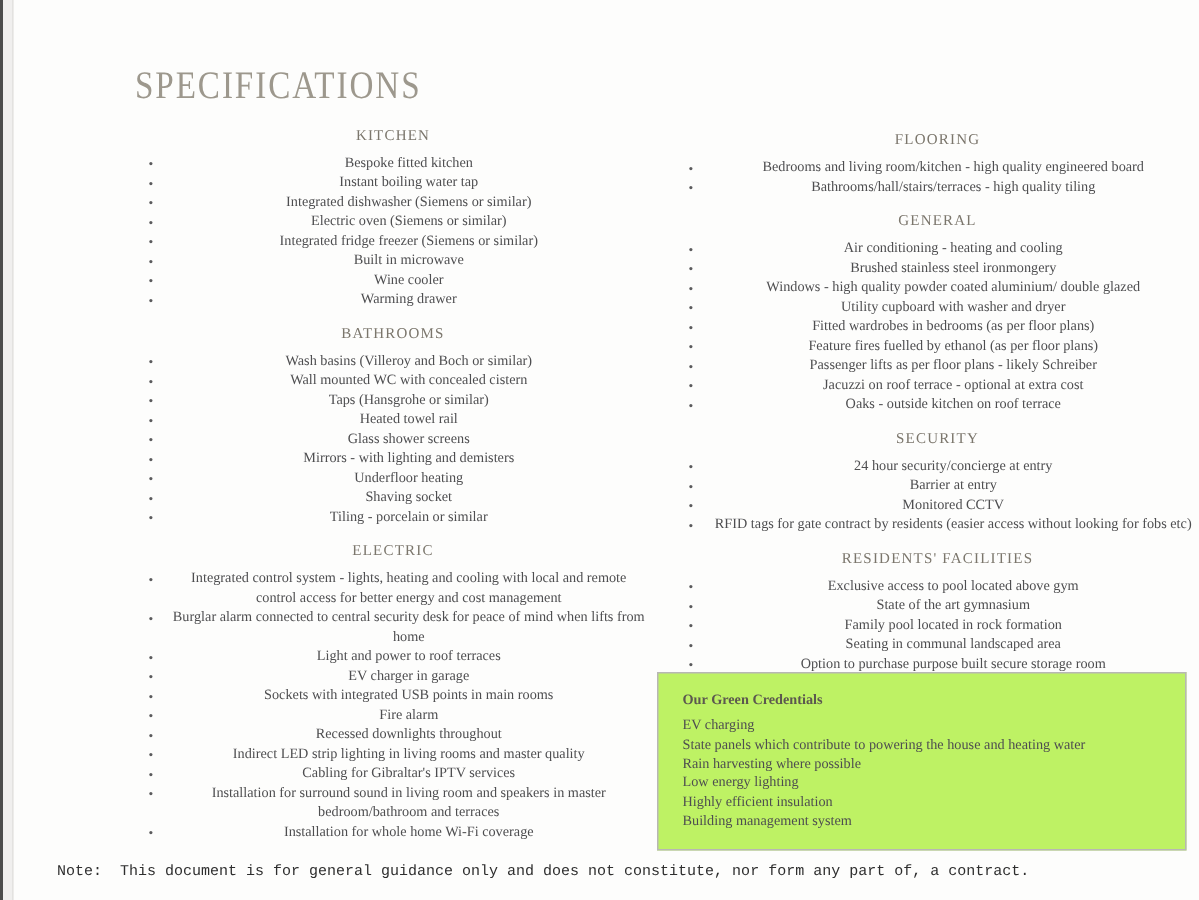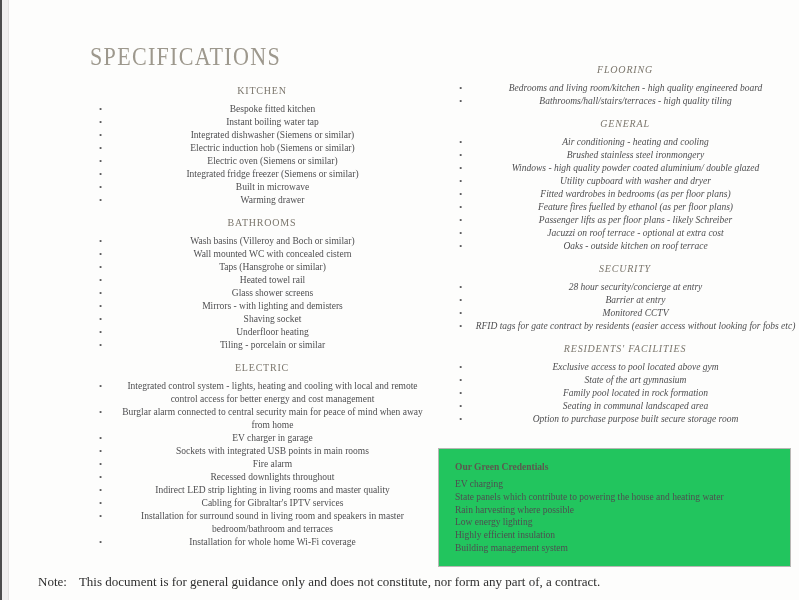--- a/index.html
+++ b/index.html
@@ -18,98 +18,99 @@
   }
   .page-title {
     position:absolute; left:90px; top:42px;
     font-size:26px; font-weight:400; color:#9d988d;
     letter-spacing:1.5px;
     transform:scaleX(0.85); transform-origin:left top;
     white-space:nowrap;
   }
   .col { position:absolute;text-align:center; }
   .col-left  { left:92px;  top:85px; width:340px; }
-  .col-right { left:452px; top:64px; width:346px;font-style:italic; }
+  .col-right { left:452px; top:88px; width:346px; }
   .spec-section { margin-bottom:10px; }
   .spec-heading {
     font-size:10px; font-weight:400; color:#7b766c;
     letter-spacing:0.8px; line-height:12px; margin-bottom:6px;
   }
   .spec-list { list-style:none; }
   .spec-item {
     position:relative;
     font-size:9.5px; color:#4e4e50; line-height:13px;
     padding-left:21px;
   }
   .spec-item::before {
     content:"\2022";
     position:absolute; left:7px; top:0;
     color:#5a5a5c; font-size:9px;
   }
   .green-box {
     position:absolute; left:438px; top:448px; width:353px;
     border:1px solid #b8b7b4;
-    background:#22c55e;
+    background:#bef264;
     padding:12px 16px 11px 16px;
   }
   .green-title {
     font-size:9.5px; font-weight:700; color:#5c584f;
     line-height:12px; margin-bottom:5px;
   }
   .green-item {
     font-size:9.5px; color:#4e4e50; line-height:12.8px;
   }
   .note {
     position:absolute; left:38px; top:576px; width:740px;
-    font-size:13px; color:#2e2e2e; line-height:12px;
+    font-size:10px; color:#2e2e2e; line-height:12px;font-family:Liberation Mono, monospace;
   }
   .note-label { margin-right:12px; }
 </style>
 </head>
 <body>
 
 <div class="page">
 
   <div class="left-edge"></div>
 
   <h1 class="page-title">SPECIFICATIONS</h1>
 
   <div class="col col-left" id="col-left">
       <section class="spec-section">
         <h3 class="spec-heading">KITCHEN</h3>
         <ul class="spec-list">
           <li class="spec-item">Bespoke fitted kitchen</li>
           <li class="spec-item">Instant boiling water tap</li>
           <li class="spec-item">Integrated dishwasher (Siemens or similar)</li>
-          <li class="spec-item">Electric induction hob (Siemens or similar)</li>
           <li class="spec-item">Electric oven (Siemens or similar)</li>
           <li class="spec-item">Integrated fridge freezer (Siemens or similar)</li>
           <li class="spec-item">Built in microwave</li>
+          <li class="spec-item">Wine cooler</li>
           <li class="spec-item">Warming drawer</li>
         </ul>
       </section>
       <section class="spec-section">
         <h3 class="spec-heading">BATHROOMS</h3>
         <ul class="spec-list">
           <li class="spec-item">Wash basins (Villeroy and Boch or similar)</li>
           <li class="spec-item">Wall mounted WC with concealed cistern</li>
           <li class="spec-item">Taps (Hansgrohe or similar)</li>
           <li class="spec-item">Heated towel rail</li>
           <li class="spec-item">Glass shower screens</li>
           <li class="spec-item">Mirrors - with lighting and demisters</li>
+          <li class="spec-item">Underfloor heating</li>
           <li class="spec-item">Shaving socket</li>
-          <li class="spec-item">Underfloor heating</li>
           <li class="spec-item">Tiling - porcelain or similar</li>
         </ul>
       </section>
       <section class="spec-section">
         <h3 class="spec-heading">ELECTRIC</h3>
         <ul class="spec-list">
           <li class="spec-item">Integrated control system - lights, heating and cooling with local and remote control access for better energy and cost management</li>
-          <li class="spec-item">Burglar alarm connected to central security main for peace of mind when away from home</li>
+          <li class="spec-item">Burglar alarm connected to central security desk for peace of mind when lifts from home</li>
+          <li class="spec-item">Light and power to roof terraces</li>
           <li class="spec-item">EV charger in garage</li>
           <li class="spec-item">Sockets with integrated USB points in main rooms</li>
           <li class="spec-item">Fire alarm</li>
           <li class="spec-item">Recessed downlights throughout</li>
           <li class="spec-item">Indirect LED strip lighting in living rooms and master quality</li>
           <li class="spec-item">Cabling for Gibraltar's IPTV services</li>
           <li class="spec-item">Installation for surround sound in living room and speakers in master bedroom/bathroom and terraces</li>
           <li class="spec-item">Installation for whole home Wi-Fi coverage</li>
         </ul>
       </section>
@@ -133,21 +134,21 @@
           <li class="spec-item">Fitted wardrobes in bedrooms (as per floor plans)</li>
           <li class="spec-item">Feature fires fuelled by ethanol (as per floor plans)</li>
           <li class="spec-item">Passenger lifts as per floor plans - likely Schreiber</li>
           <li class="spec-item">Jacuzzi on roof terrace - optional at extra cost</li>
           <li class="spec-item">Oaks - outside kitchen on roof terrace</li>
         </ul>
       </section>
       <section class="spec-section">
         <h3 class="spec-heading">SECURITY</h3>
         <ul class="spec-list">
-          <li class="spec-item">28 hour security/concierge at entry</li>
+          <li class="spec-item">24 hour security/concierge at entry</li>
           <li class="spec-item">Barrier at entry</li>
           <li class="spec-item">Monitored CCTV</li>
           <li class="spec-item">RFID tags for gate contract by residents (easier access without looking for fobs etc)</li>
         </ul>
       </section>
       <section class="spec-section">
         <h3 class="spec-heading">RESIDENTS' FACILITIES</h3>
         <ul class="spec-list">
           <li class="spec-item">Exclusive access to pool located above gym</li>
           <li class="spec-item">State of the art gymnasium</li>

